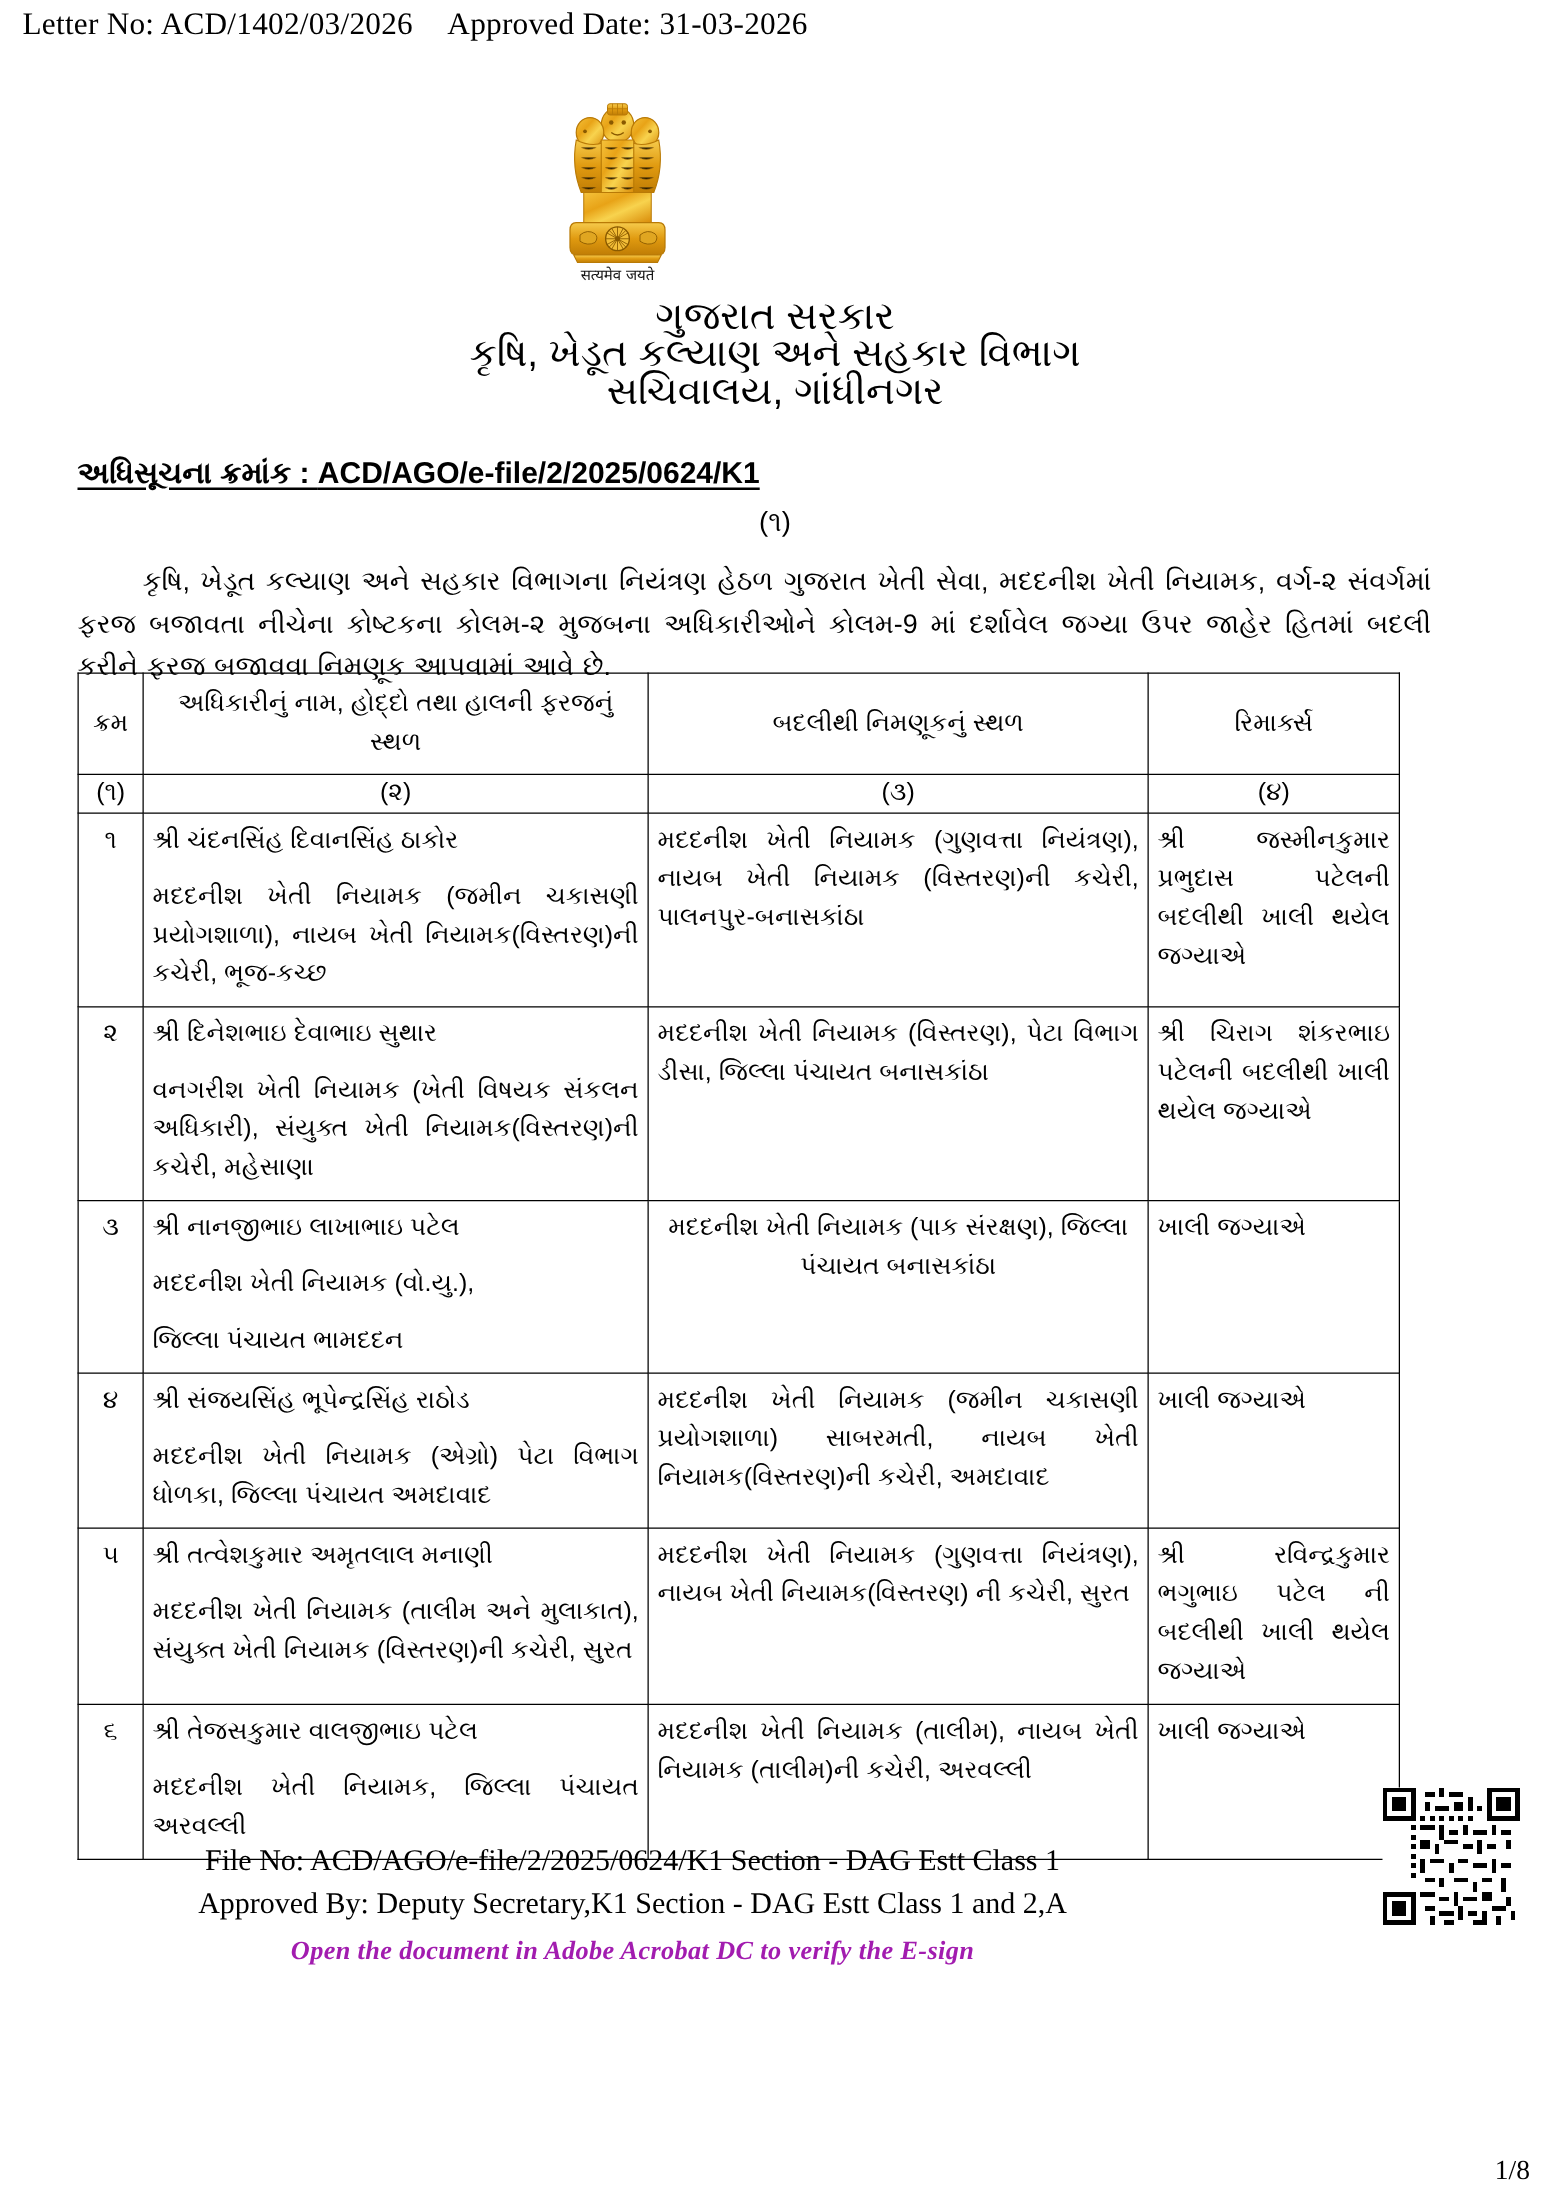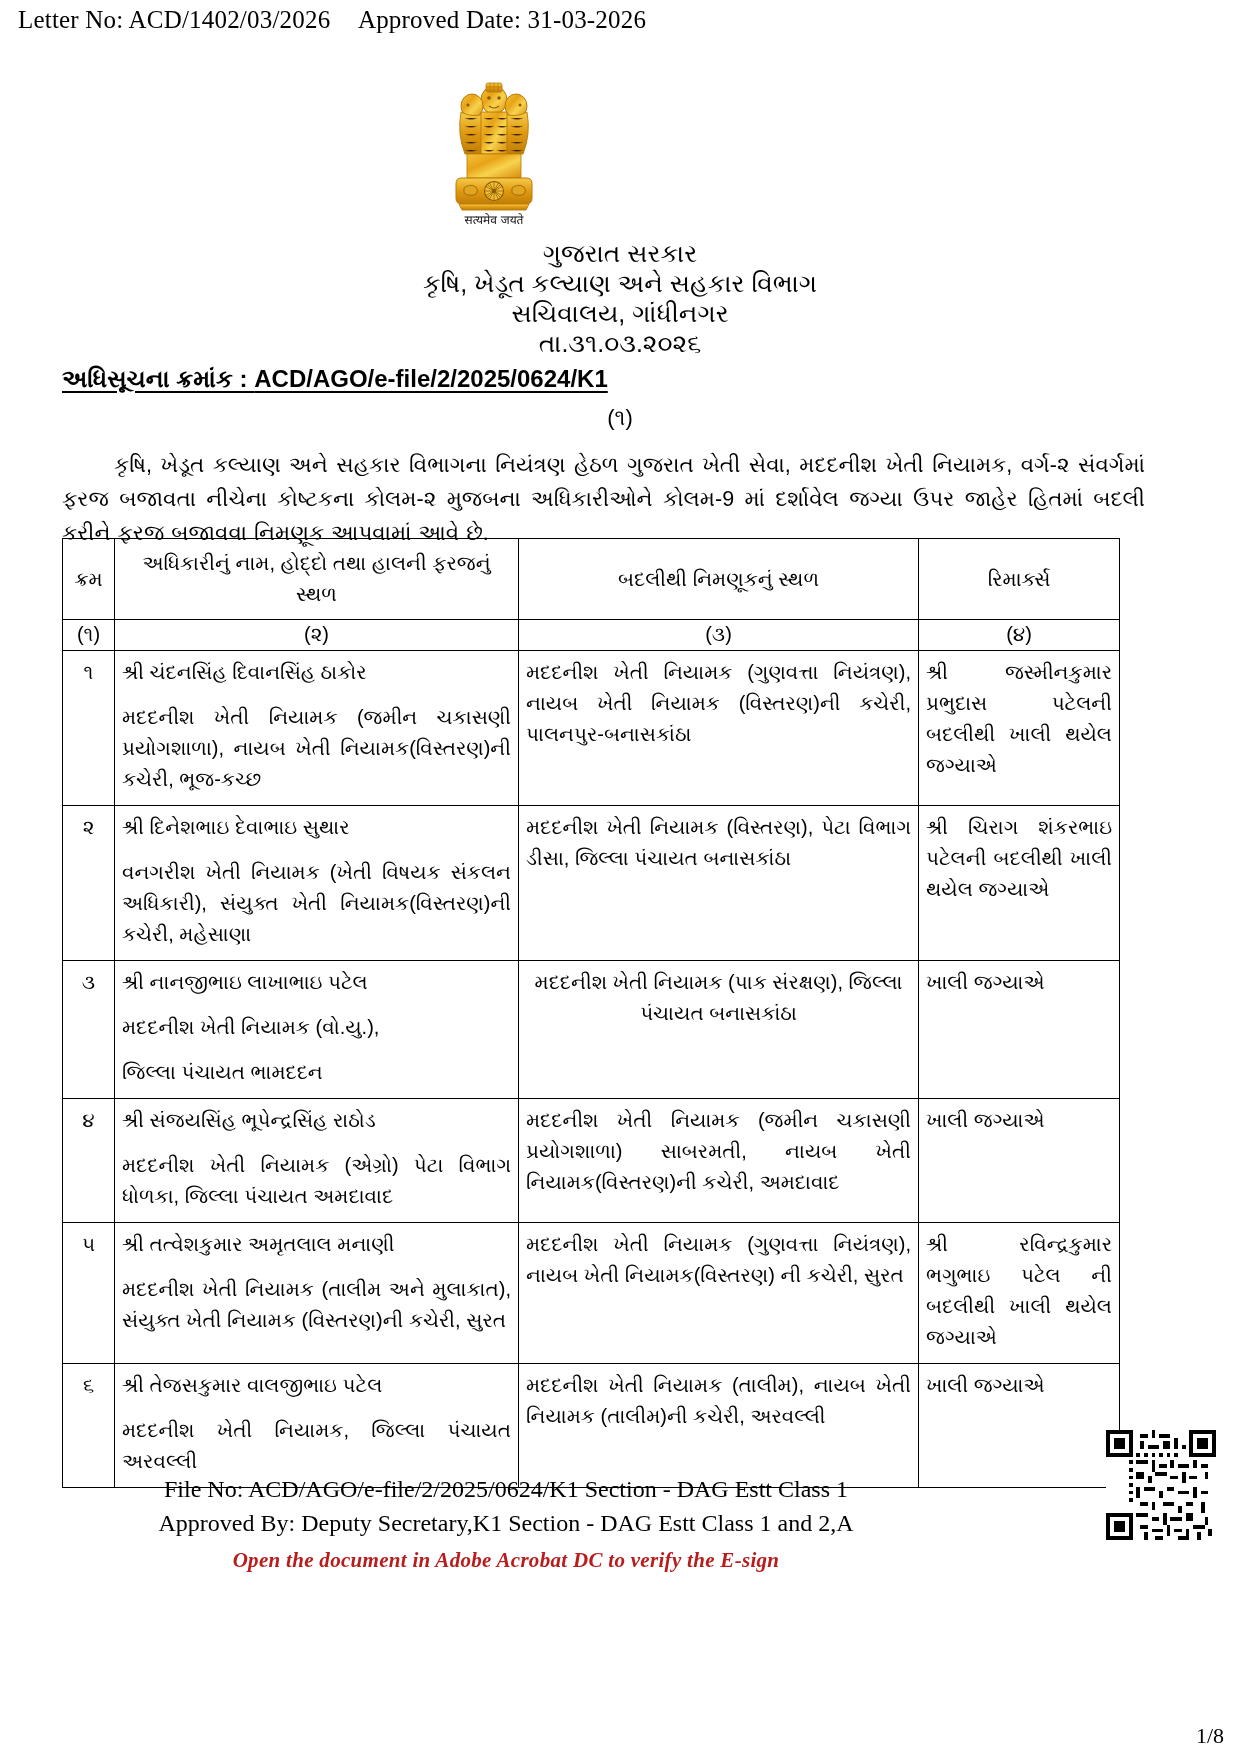--- a/index.html
+++ b/index.html
@@ -42,21 +42,21 @@
     height: 152px;
   }
 
   
   .gov-head {
     position: absolute;
     top: 238px;
     left: 0;
     width: 1240px;
     text-align: center;
-    font-size: 25px;
+    font-size: 31px;
     line-height: 30px;
     font-weight: 400;
   }
   .gov-head div { white-space: nowrap; }
 
   
   .notif-no {
     position: absolute;
     top: 365px;
     left: 62px;
@@ -152,21 +152,21 @@
     font-size: 24px;
     line-height: 34px;
     white-space: nowrap;
   }
   .footer .f3 {
     font-size: 21px;
     line-height: 34px;
     margin-top: 3px;
     font-style: italic;
     font-weight: 700;
-    color: #b91c1c;
+    color: #a21caf;
     letter-spacing: 0.3px;
   }
 
   
   .qr {
     position: absolute;
     right: 24px;
     top: 1430px;
     width: 110px;
     height: 110px;
@@ -252,21 +252,20 @@
     <path d="M20 126 h70 l-3 6 H23 Z" fill="url(#gold2)" stroke="#B97A06" stroke-width="0.9"></path>
 
     <text x="55" y="146" text-anchor="middle" font-family="'DejaVu Sans', sans-serif" font-size="12" fill="#111">सत्यमेव जयते</text>
   </svg>
 </div>
 
 <div class="gov-head">
   <div>ગુજરાત સરકાર</div>
   <div>કૃષિ, ખેડૂત કલ્યાણ અને સહકાર વિભાગ</div>
   <div>સચિવાલય, ગાંધીનગર</div>
-  <div>તા.૩૧.૦૩.૨૦૨૬</div>
 </div>
 
 <div class="notif-no">
   <span>અધિસૂચના ક્રમાંક : </span><span class="code">ACD/AGO/e-file/2/2025/0624/K1</span>
 </div>
 
 <div class="serial-no">(૧)</div>
 
 <div class="body-para">કૃષિ, ખેડૂત કલ્યાણ અને સહકાર વિભાગના નિયંત્રણ હેઠળ ગુજરાત ખેતી સેવા, મદદનીશ ખેતી નિયામક, વર્ગ-૨ સંવર્ગમાં ફરજ બજાવતા નીચેના કોષ્ટકના કોલમ-૨ મુજબના અધિકારીઓને કોલમ-9 માં દર્શાવેલ જગ્યા ઉપર જાહેર હિતમાં બદલી કરીને ફરજ બજાવવા નિમણૂક આપવામાં આવે છે.</div>
 

